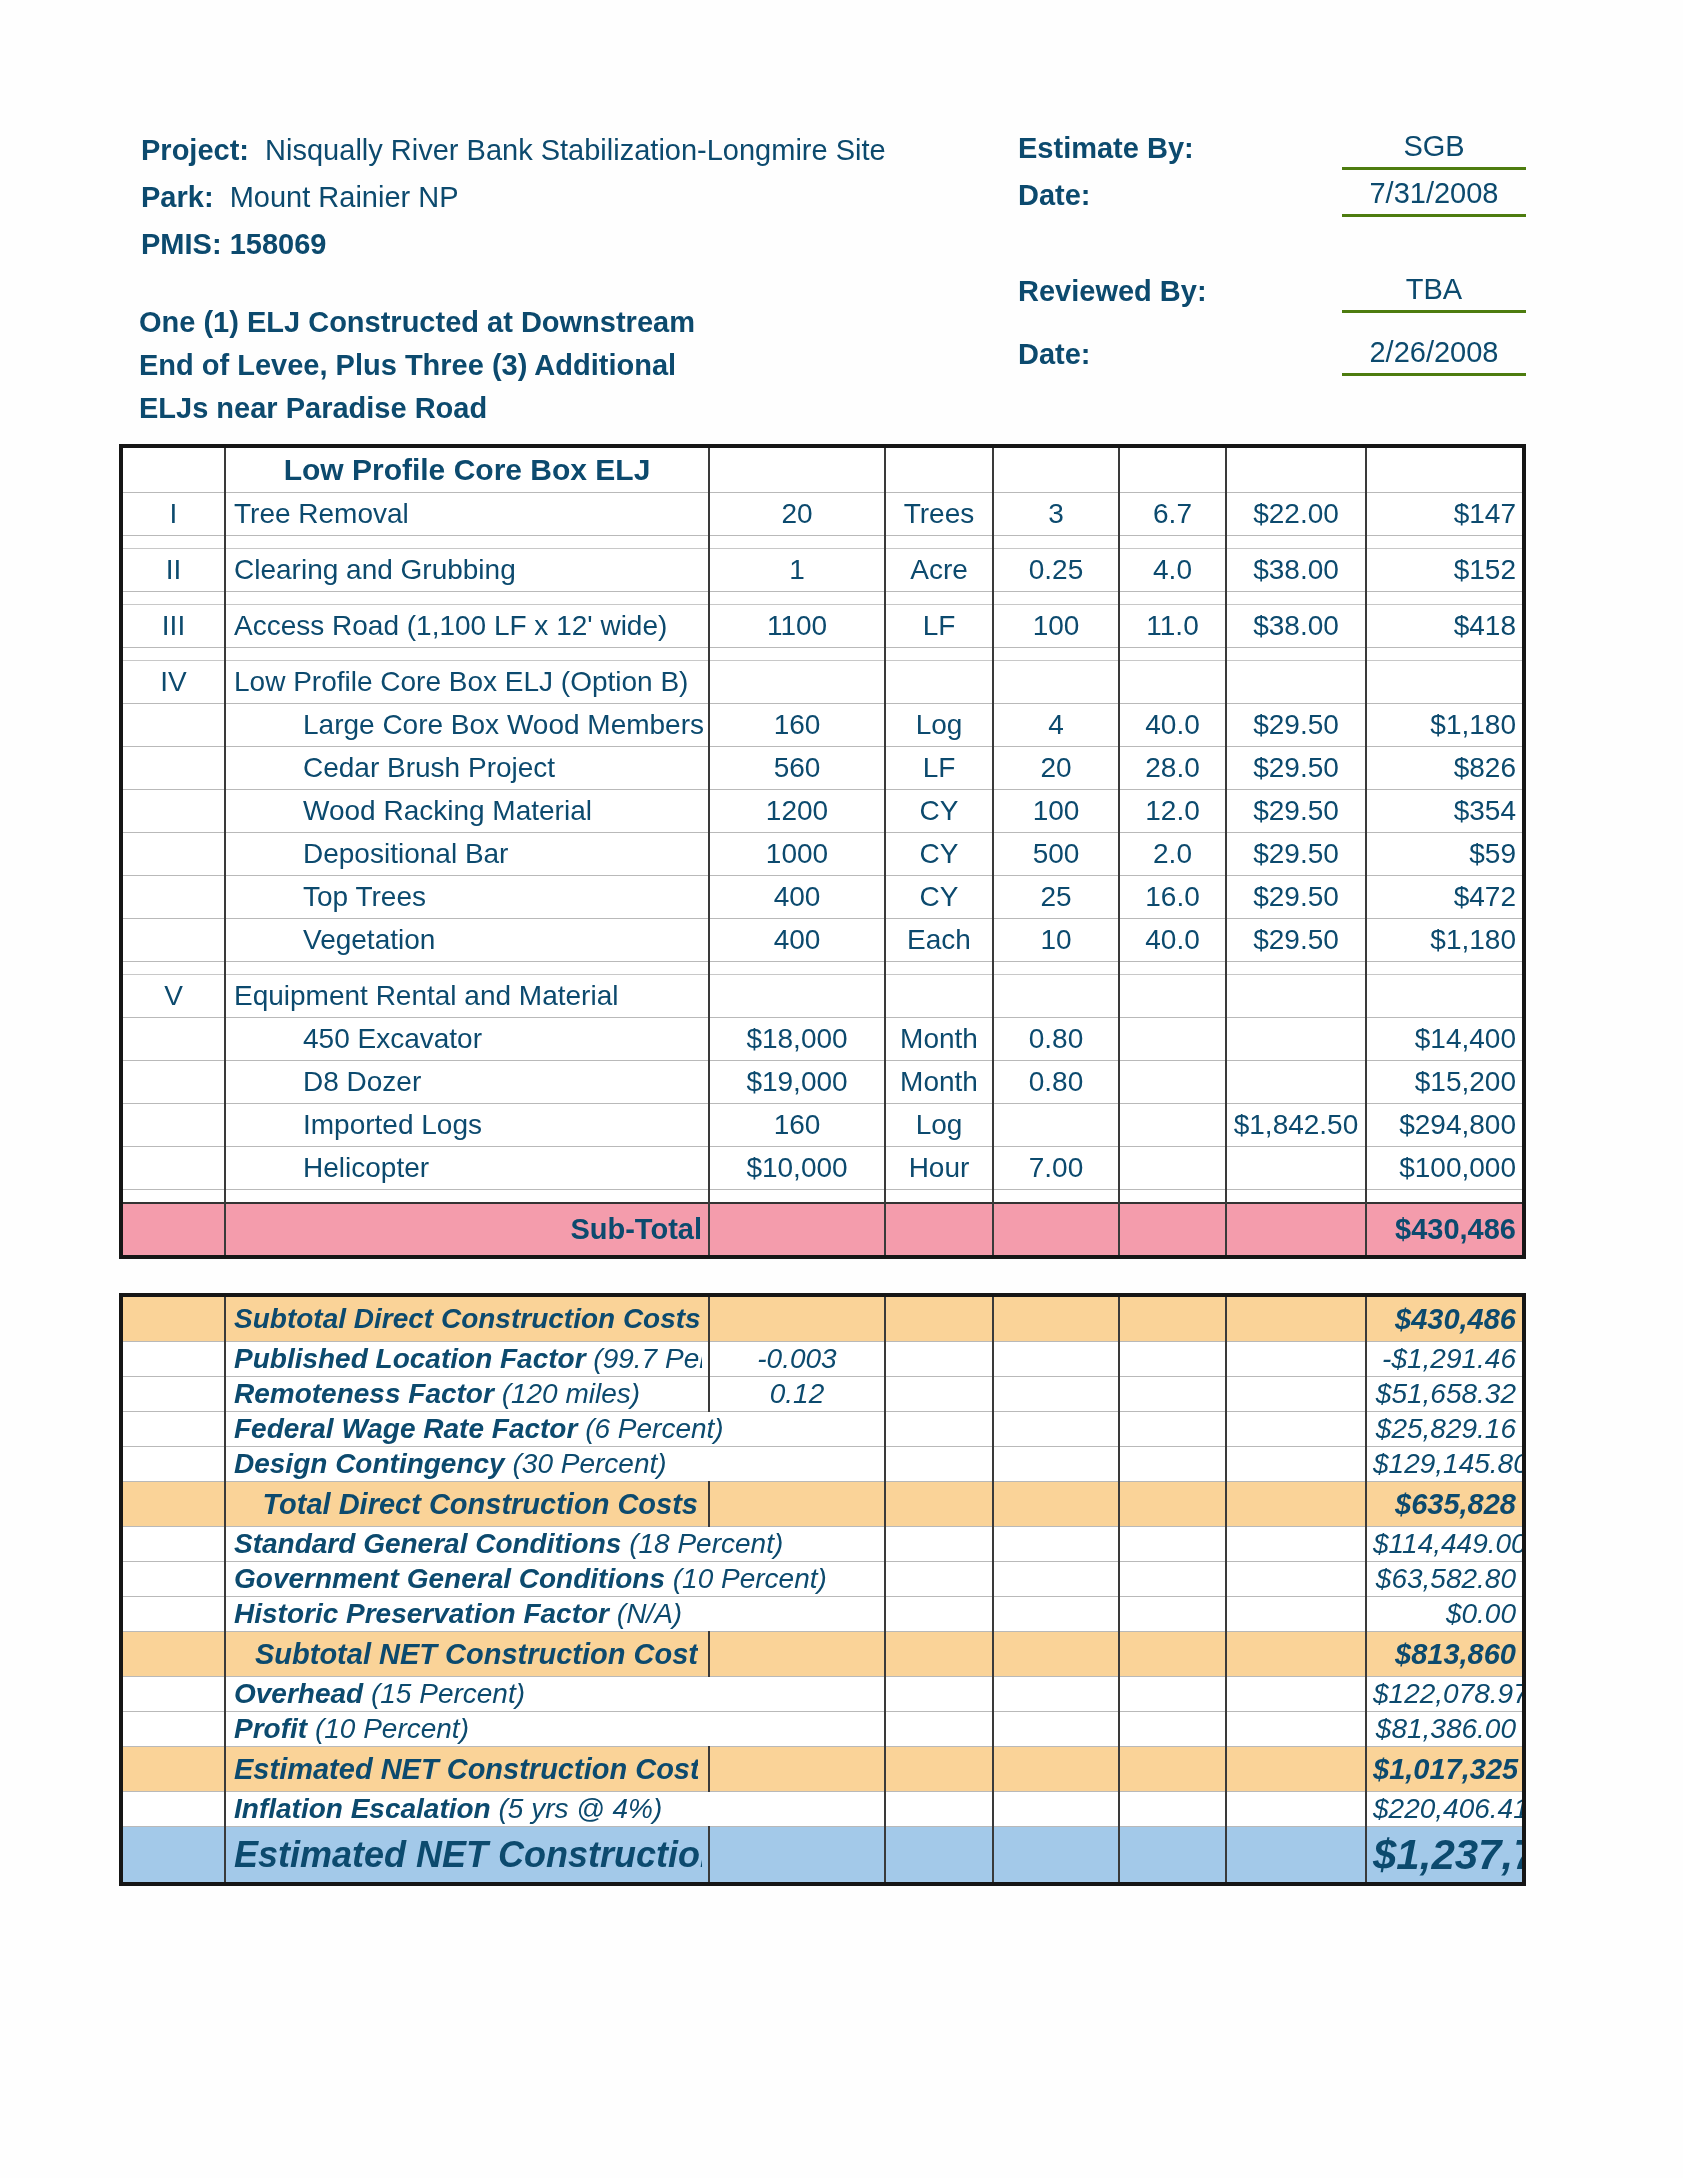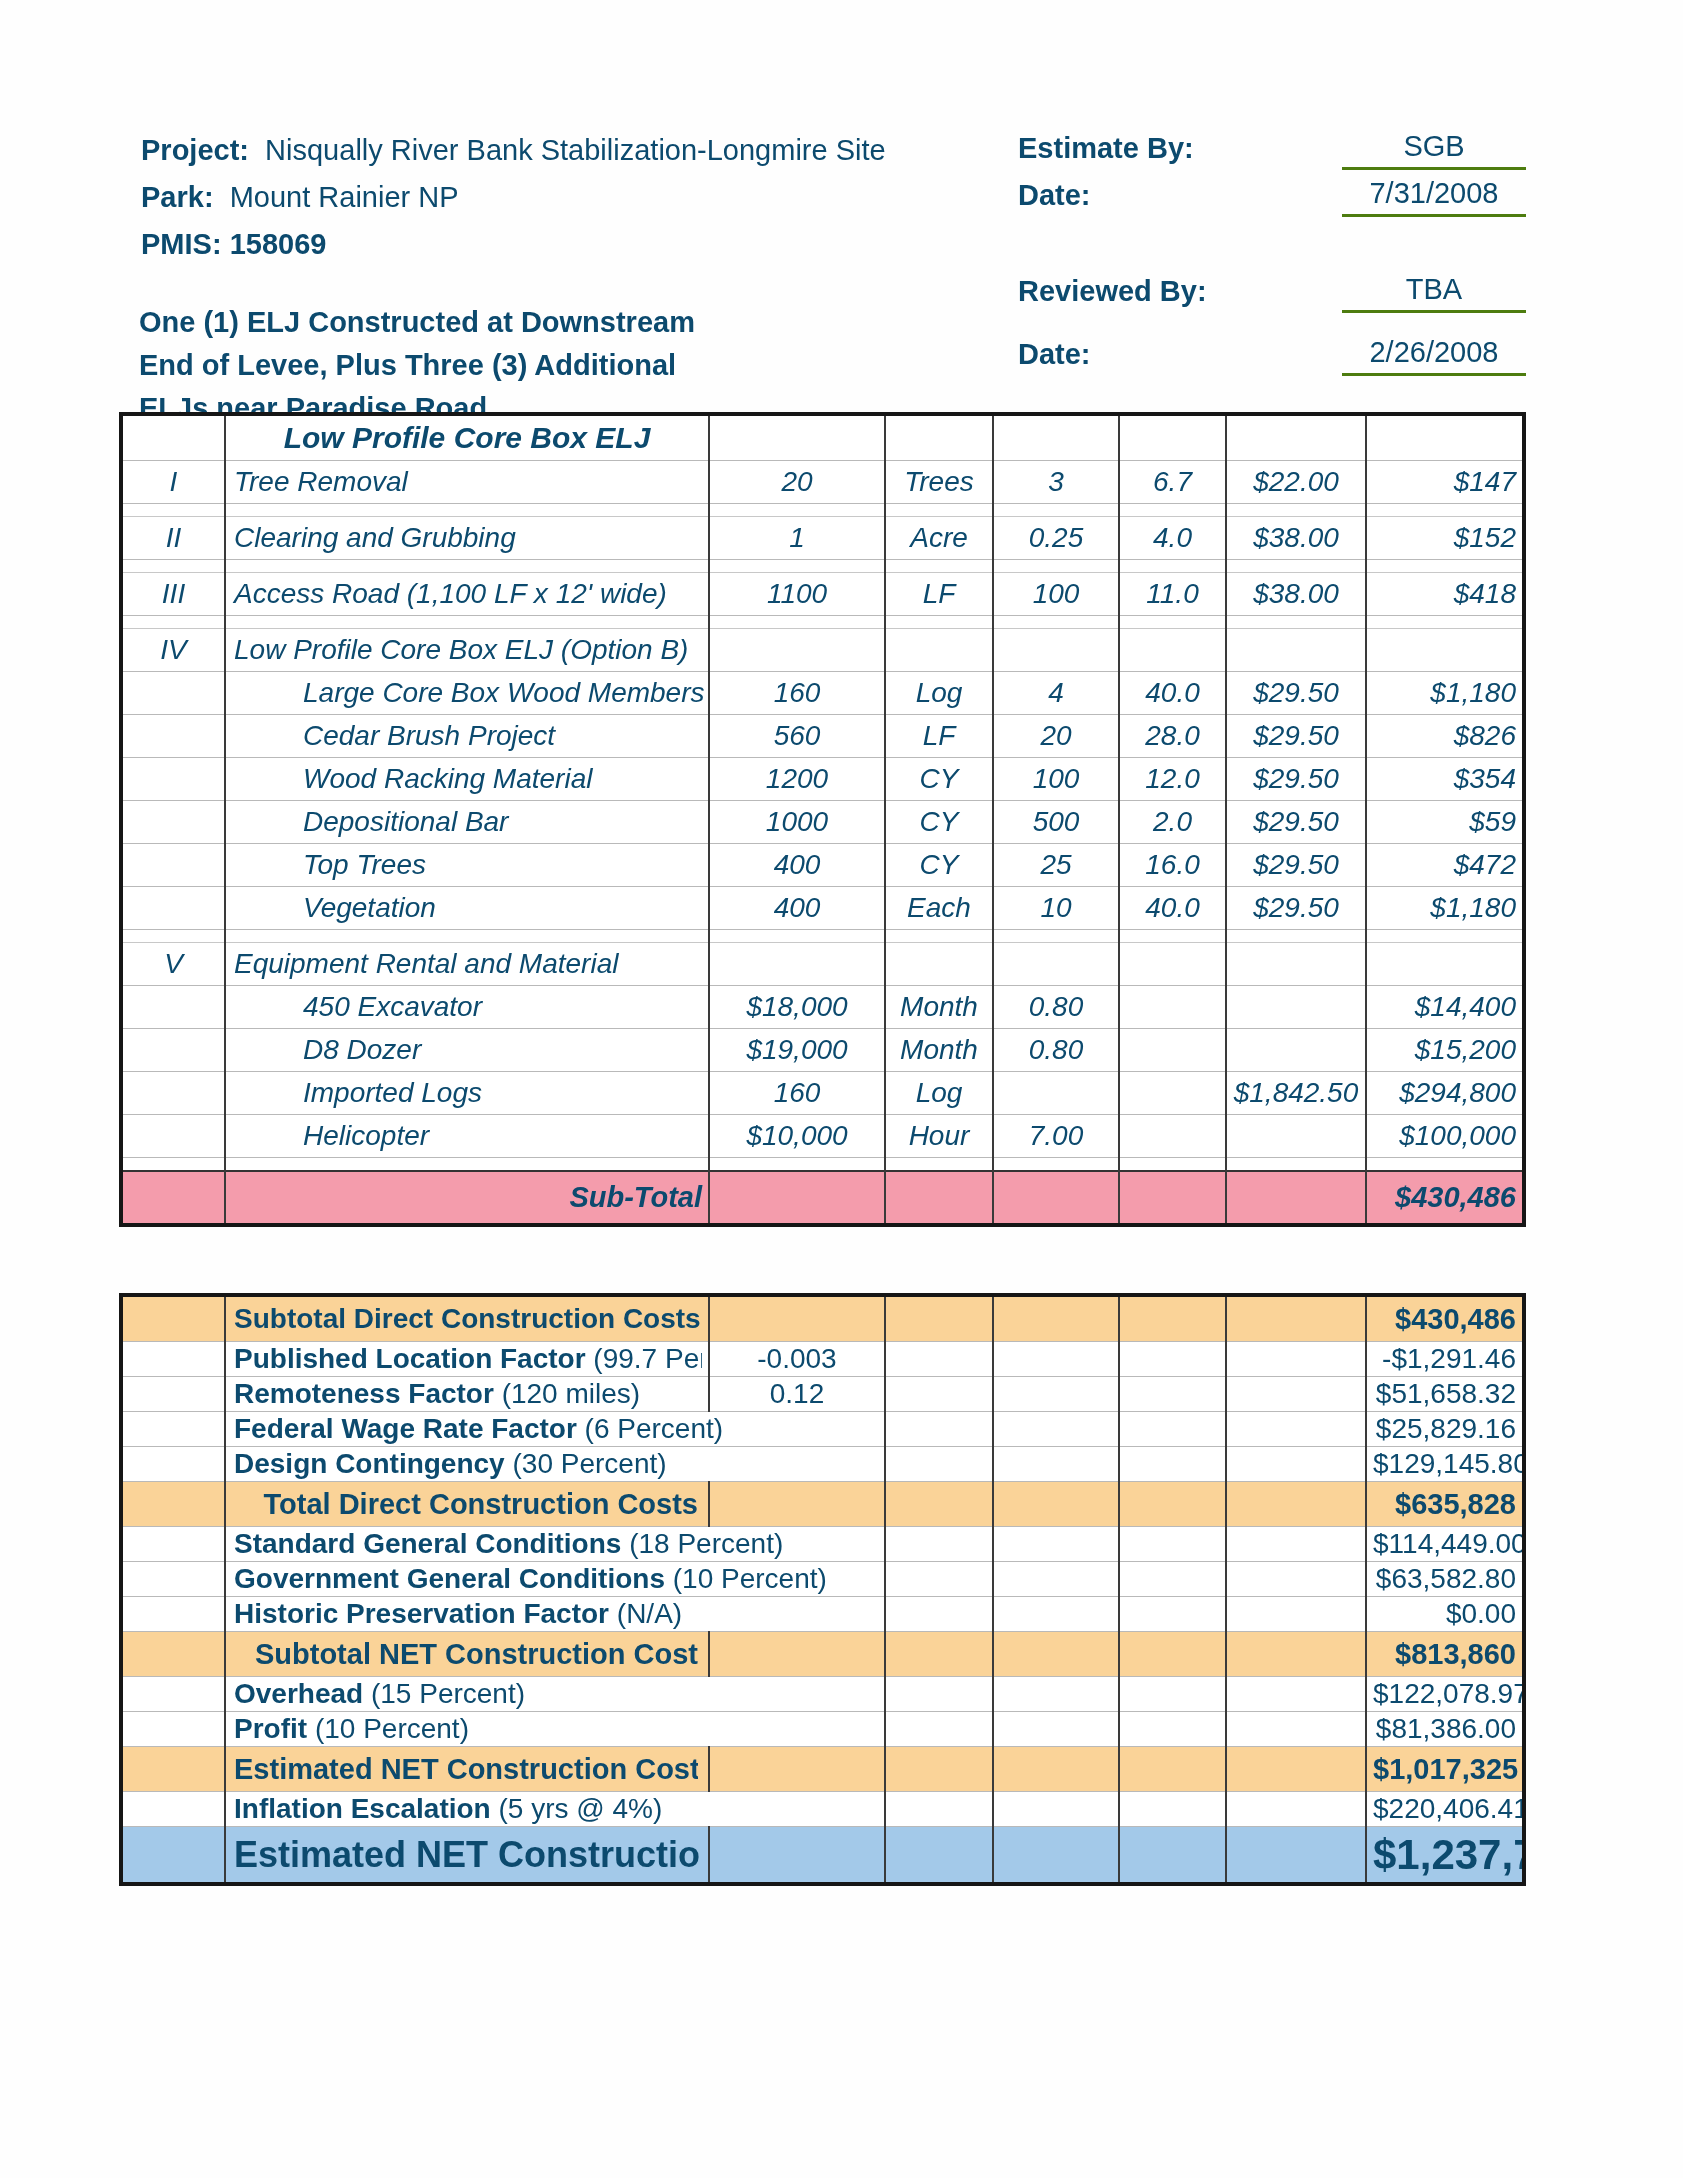--- a/index.html
+++ b/index.html
@@ -8,22 +8,22 @@
   .b{font-weight:bold;}
   
   .hdr-left{position:absolute;left:141px;top:127px;font-size:29px;line-height:47px;}
   .hdr-right-label{position:absolute;width:317px;font-size:29px;font-weight:bold;}
   .hdr-right-val{position:absolute;width:184px;text-align:center;font-size:29px;
                  border-bottom:3px solid #4d7c0f;padding-bottom:4px;}
   .subtitle{position:absolute;left:139px;top:301px;font-size:29px;font-weight:bold;line-height:43px;}
   
   .tbl{border-collapse:collapse;table-layout:fixed;width:1403px;background:#fff;
        border:4px solid #161616;}
-  .main-wrap{position:absolute;left:119px;top:412px;font-style:italic;}
-  .sum-wrap{position:absolute;left:119px;top:1293px;}
+  .main-wrap{position:absolute;left:119px;top:444px;}
+  .sum-wrap{position:absolute;left:119px;top:1293px;font-style:italic;}
   .tbl td{border-left:2px solid #3a3a3a;border-right:2px solid #3a3a3a;
           border-top:1px solid #b9b9b9;border-bottom:1px solid #b9b9b9;
           font-size:28px;padding:0 6px;overflow:hidden;white-space:nowrap;}
   .title-row td{height:44px;font-weight:bold;font-size:30px;text-align:center;}
   tr.r-item td{height:42px;}
   tr.r-spacer td{height:12px;border-top:1px solid #c8c8c8;border-bottom:1px solid #c8c8c8;}
   td.c-item{text-align:center;}
   td.c-desc{text-align:left;padding-left:8px;}
   td.c-desc.indent{padding-left:77px;}
   td.c-qty,td.c-unit,td.c-n1,td.c-n2,td.c-rate{text-align:center;}

